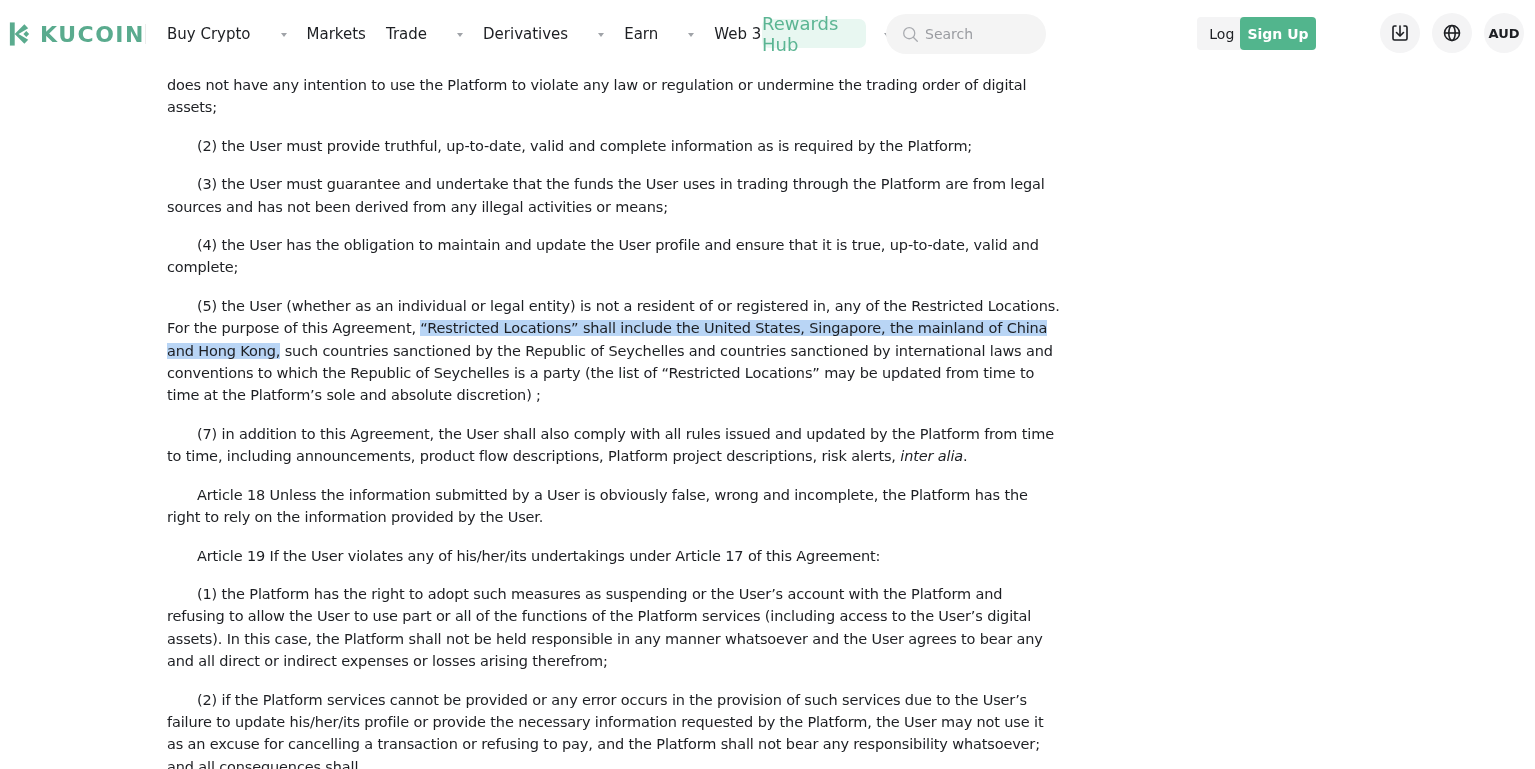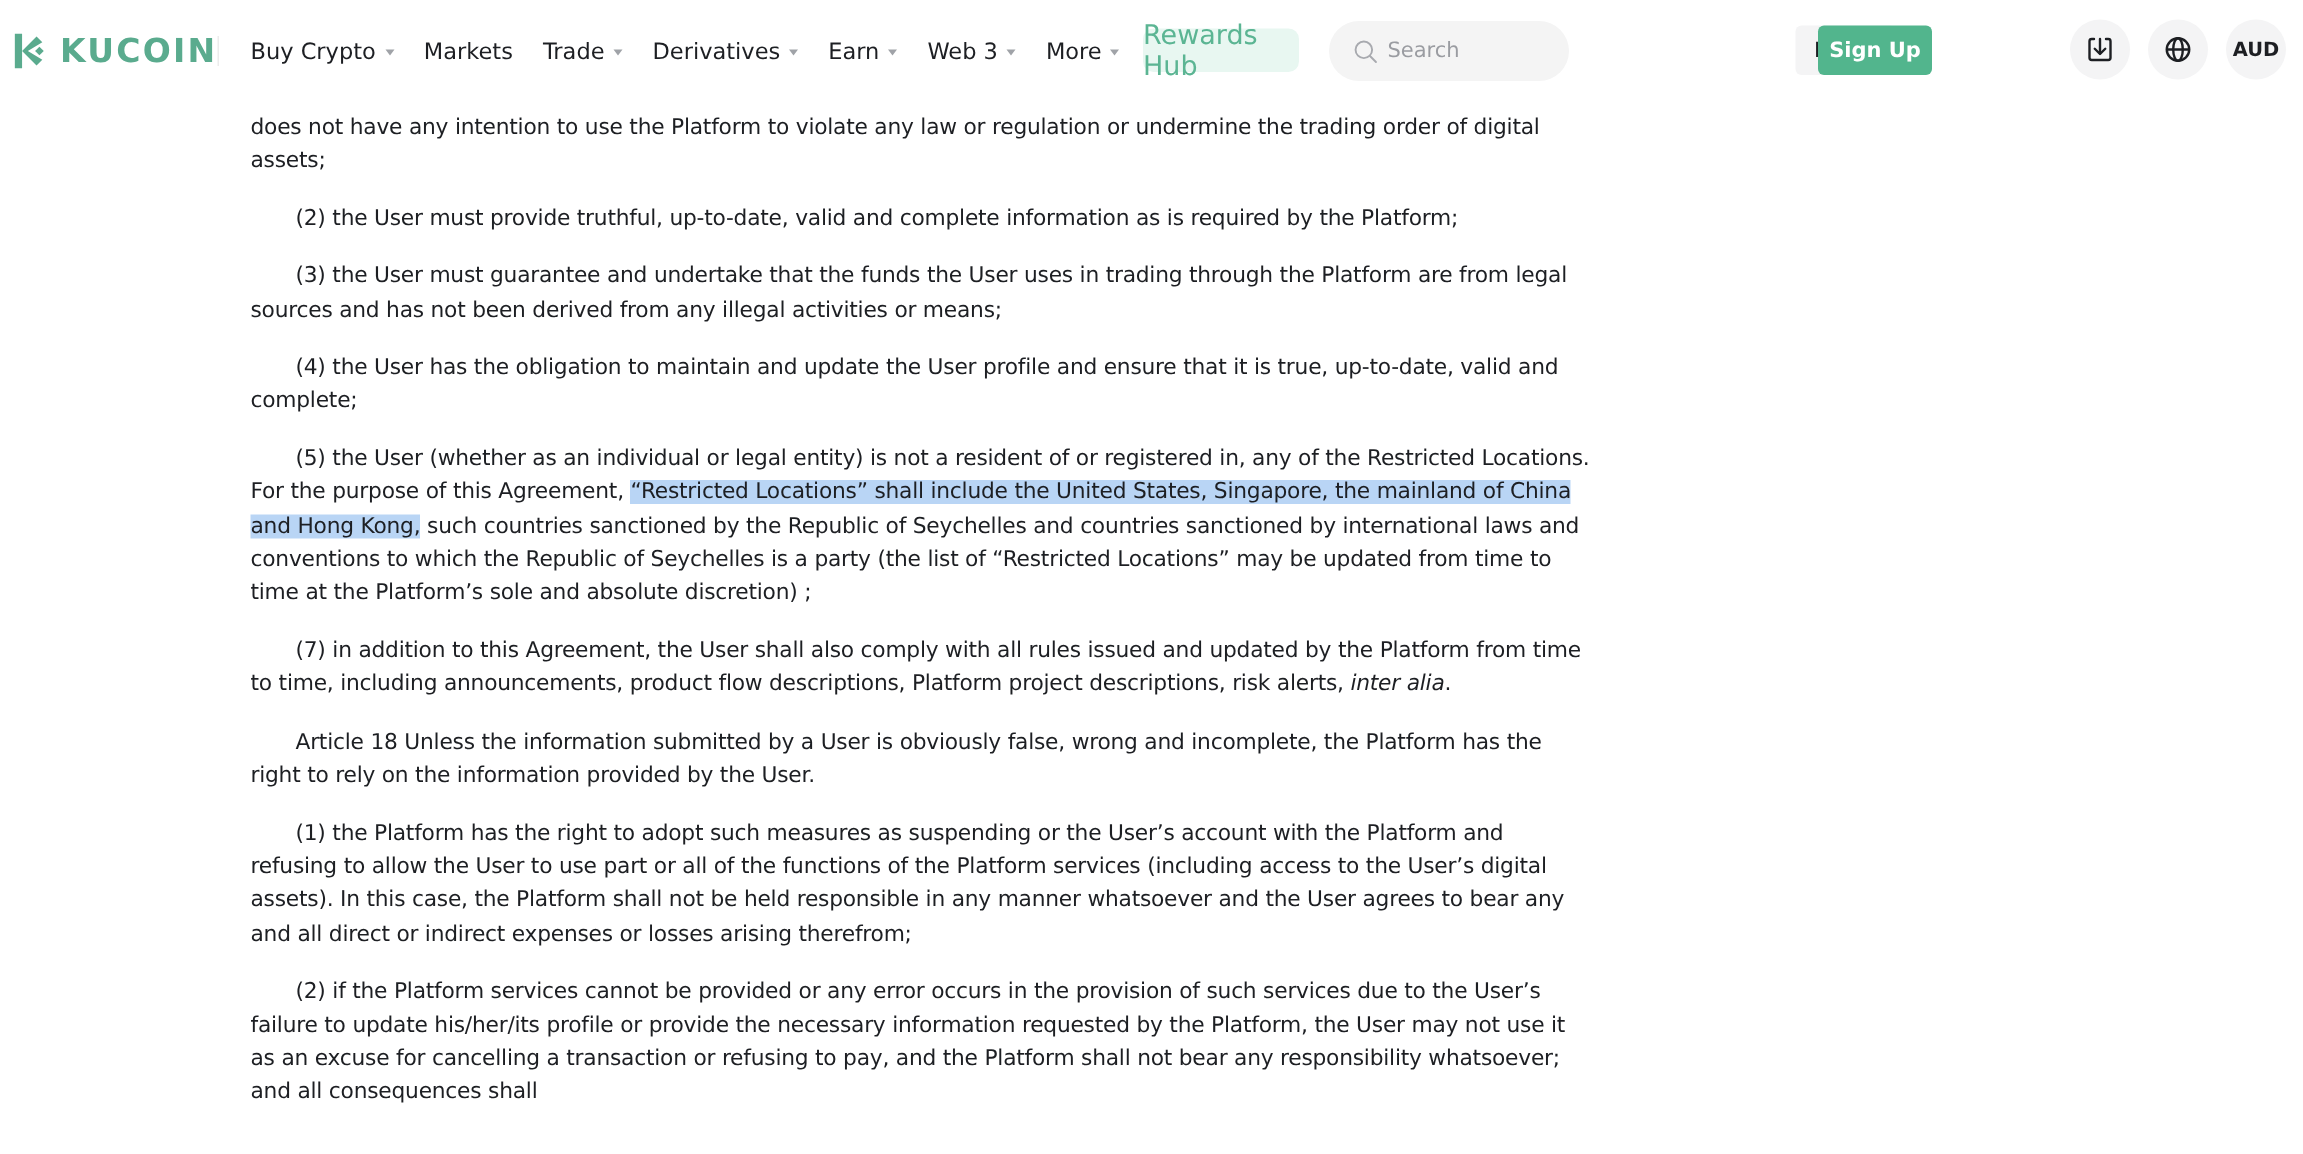--- a/index.html
+++ b/index.html
@@ -15,21 +15,21 @@
     .logo svg { width: 27px; height: 28px; }
     .logo-text {
       margin-left: 6px; font-family: "DejaVu Sans", sans-serif; font-weight: bold;
       font-size: 22px; letter-spacing: 1.5px; color: #5aab8e;
     }
     .divider { position: absolute; left: 145px; top: 24px; width: 1px; height: 20px; background: #ececec; }
 
     .nav { position: absolute; left: 167px; top: 0; height: 68px; display: flex; align-items: center; }
     .nav-item {
       display: flex; align-items: center; font-size: 15px; color: #1d1f23;
-      margin-right: 20px; cursor: pointer; white-space: nowrap;
+      margin-right: 20px; cursor: pointer; white-space: nowrap; gap: 24px;
     }
     .nav-item .caret {
       width: 0; height: 0; margin-left: 6px; margin-top: 2px;
       border-left: 3.5px solid transparent; border-right: 3.5px solid transparent;
       border-top: 4px solid #a0a3a8;
     }
     .rewards {
       position: absolute; left: 762px; top: 19px; width: 104px; height: 29px;
       background: #e8f7f1; border-radius: 7px; color: #5bb593; font-size: 18px;
       display: flex; align-items: center; justify-content: center; cursor: pointer;
@@ -44,21 +44,21 @@
       font-family: "DejaVu Sans", sans-serif; font-size: 14px; color: #a16207; width: 110px;
     }
     .search input::placeholder { color: #9a9ca1; }
 
     .login {
       position: absolute; left: 1197px; top: 17px; width: 67px; height: 33px;
       background: #f4f4f5; border-radius: 4px; font-size: 14px; color: #1d1f23;
       display: flex; align-items: center; justify-content: center; cursor: pointer;
     }
     .signup {
-      position: absolute; left: 1212px; top: 17px; width: 76px; height: 33px;
+      position: absolute; left: 1240px; top: 17px; width: 76px; height: 33px;
       background: #52b58d; border-radius: 4px; font-size: 14px; font-weight: bold; color: #ffffff;
       display: flex; align-items: center; justify-content: center; cursor: pointer;
     }
     .circle-btn {
       position: absolute; top: 13px; width: 40px; height: 40px; border-radius: 50%;
       background: #f4f4f5; display: flex; align-items: center; justify-content: center; cursor: pointer;
     }
     .circle-btn svg { width: 20px; height: 20px; }
     .btn-download { left: 1380px; }
     .btn-language { left: 1432px; }
@@ -150,15 +150,16 @@
 </header>
 
 <main class="content">
   <p class="first">does not have any intention to use the Platform to violate any law or regulation or undermine the trading order of digital assets;</p>
   <p class="indent">(2) the User must provide truthful, up-to-date, valid and complete information as is required by the Platform;</p>
   <p class="indent">(3) the User must guarantee and undertake that the funds the User uses in trading through the Platform are from legal sources and has not been derived from any illegal activities or means;</p>
   <p class="indent">(4) the User has the obligation to maintain and update the User profile and ensure that it is true, up-to-date, valid and complete;</p>
   <p class="indent"><span>(5) the User (whether as an individual or legal entity) is not a resident of or registered in, any of the Restricted Locations. For the purpose of this Agreement, </span><span class="hl">“Restricted Locations” shall include the United States, Singapore, the mainland of China and Hong Kong,</span><span> such countries sanctioned by the Republic of Seychelles and countries sanctioned by international laws and conventions to which the Republic of Seychelles is a party (the list of “Restricted Locations” may be updated from time to time at the Platform’s sole and absolute discretion) ;</span></p>
   <p class="indent"><span>(7) in addition to this Agreement, the User shall also comply with all rules issued and updated by the Platform from time to time, including announcements, product flow descriptions, Platform project descriptions, risk alerts, </span><em>inter alia</em><span>.</span></p>
   <p class="indent">Article 18 Unless the information submitted by a User is obviously false, wrong and incomplete, the Platform has the right to rely on the information provided by the User.</p>
+  <p class="indent">Article 19 If the User violates any of his/her/its undertakings under Article 17 of this Agreement:</p>
   <p class="indent">(1) the Platform has the right to adopt such measures as suspending or the User’s account with the Platform and refusing to allow the User to use part or all of the functions of the Platform services (including access to the User’s digital assets). In this case, the Platform shall not be held responsible in any manner whatsoever and the User agrees to bear any and all direct or indirect expenses or losses arising therefrom;</p>
   <p class="indent">(2) if the Platform services cannot be provided or any error occurs in the provision of such services due to the User’s failure to update his/her/its profile or provide the necessary information requested by the Platform, the User may not use it as an excuse for cancelling a transaction or refusing to pay, and the Platform shall not bear any responsibility whatsoever; and all consequences shall</p>
 </main>
 
 </body></html>

